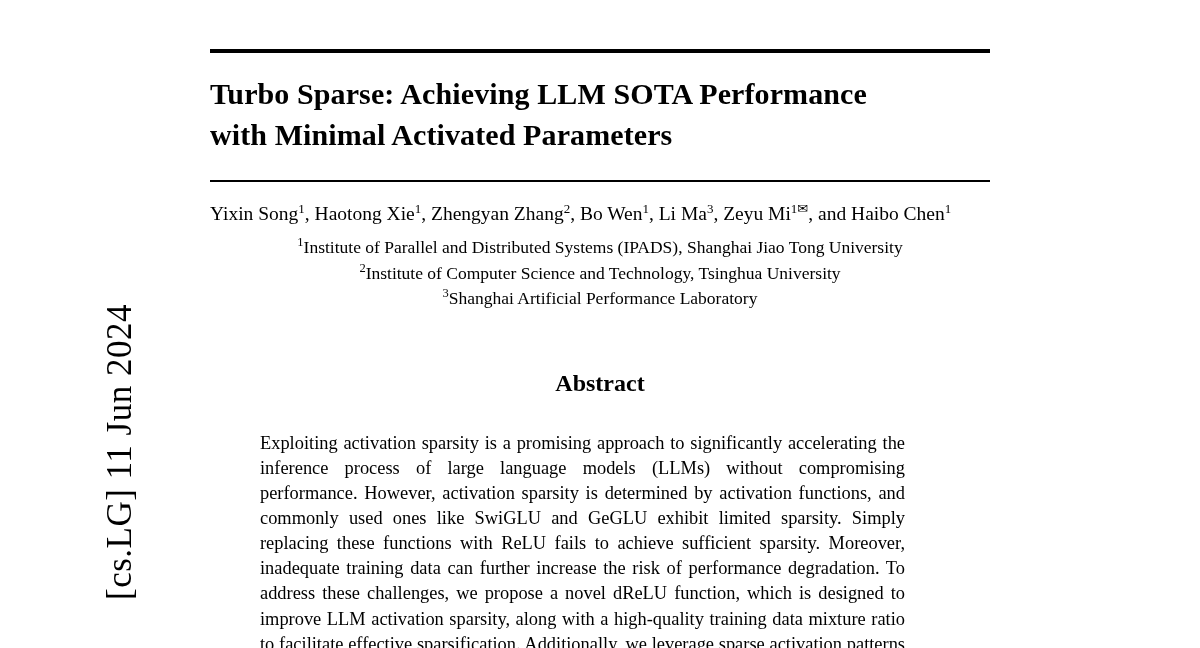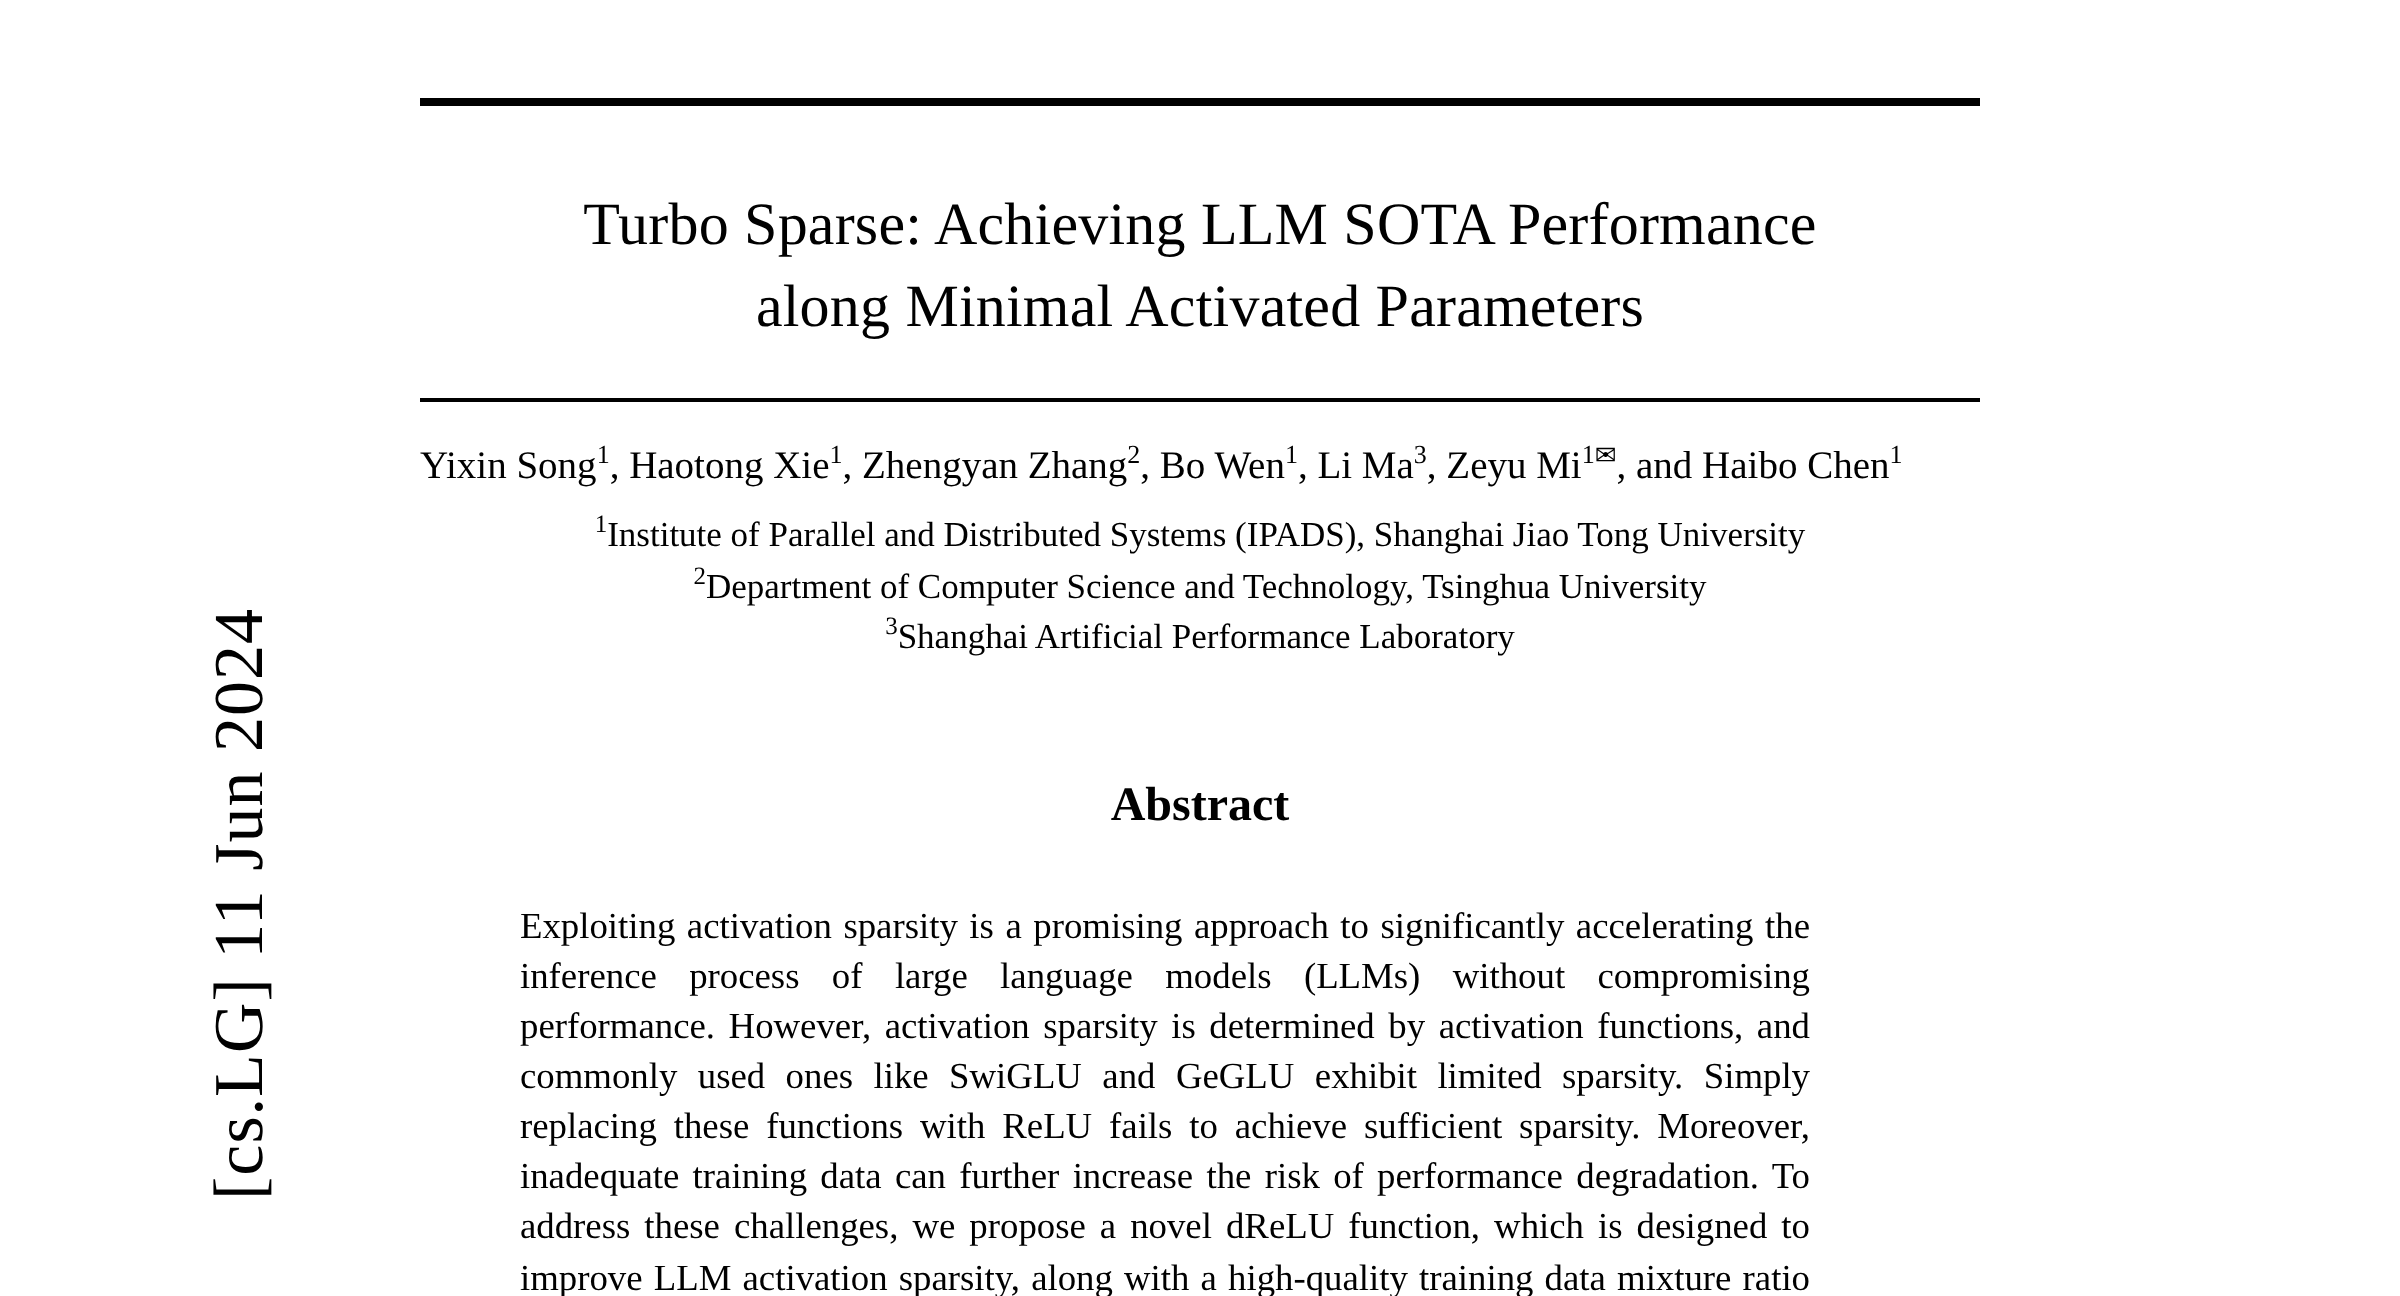--- a/index.html
+++ b/index.html
@@ -55,24 +55,23 @@
   }
 
   .rule-top {
     margin-top: 49px;
     height: 4px;
     background: #000;
     width: 780px;
   }
 
   .title {
-    margin-top: 40px;
-    text-align: center;
+    margin-top: 21px;
     font-size: 30px;
-    font-weight: normal;
+    font-weight: bold;
     line-height: 1.36;
     letter-spacing: 0.1px;
   }
   .title .line2 { display: block; }
 
   .rule-mid {
     margin-top: 24px;
     height: 2px;
     background: #000;
     width: 780px;
@@ -126,32 +125,32 @@
   <div class="vtext">[cs.LG]  11 Jun 2024</div>
 </div>
 
 <div class="page">
   <div class="paper-col">
 
     <div class="rule-top"></div>
 
     <div class="title">
       <span>Turbo Sparse: Achieving LLM SOTA Performance</span>
-      <span class="line2">along Minimal Activated Parameters</span>
+      <span class="line2">with Minimal Activated Parameters</span>
     </div>
 
     <div class="rule-mid"></div>
 
     <div class="authors">
       <span><span>Yixin Song</span><sup>1</sup><span>, </span></span><span><span>Haotong Xie</span><sup>1</sup><span>, </span></span><span><span>Zhengyan Zhang</span><sup>2</sup><span>, </span></span><span><span>Bo Wen</span><sup>1</sup><span>, </span></span><span><span>Li Ma</span><sup>3</sup><span>, </span></span><span><span>Zeyu Mi</span><sup>1</sup><span class="env-icon">✉</span><span>, </span></span><span><span>and Haibo Chen</span><sup>1</sup></span>
     </div>
 
     <div class="affils">
       <div><sup>1</sup><span>Institute of Parallel and Distributed Systems (IPADS), Shanghai Jiao Tong University</span></div>
-      <div><sup>2</sup><span>Department of Computer Science and Technology, Tsinghua University</span></div>
+      <div><sup>2</sup><span>Institute of Computer Science and Technology, Tsinghua University</span></div>
       <div><sup>3</sup><span>Shanghai Artificial Performance Laboratory</span></div>
     </div>
 
     <div class="abstract-heading">Abstract</div>
 
     <div class="abstract-body">
       <p>Exploiting activation sparsity is a promising approach to significantly accelerating the inference process of large language models (LLMs) without compromising performance. However, activation sparsity is determined by activation functions, and commonly used ones like SwiGLU and GeGLU exhibit limited sparsity. Simply replacing these functions with ReLU fails to achieve sufficient sparsity. Moreover, inadequate training data can further increase the risk of performance degradation. To address these challenges, we propose a novel dReLU function, which is designed to improve LLM activation sparsity, along with a high-quality training data mixture ratio to facilitate effective sparsification. Additionally, we leverage sparse activation patterns within the Feed-Forward Network (FFN) experts of Mixture-of-Experts (MoE) models to further boost efficiency. By applying our neuron</p>
     </div>
 
   </div>

